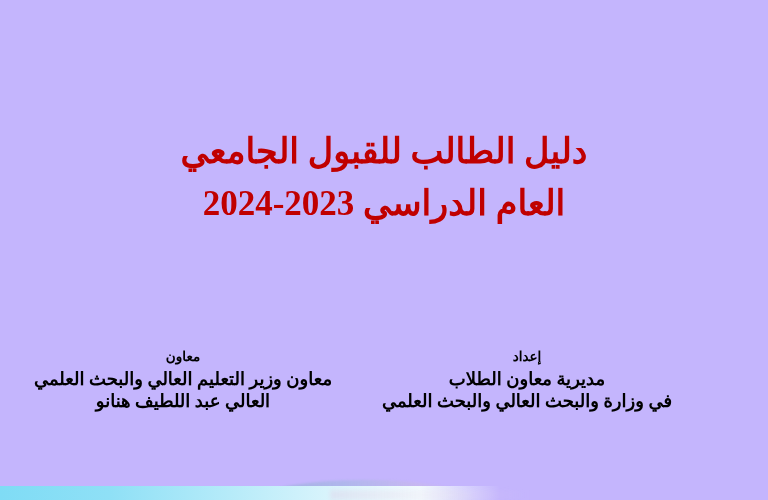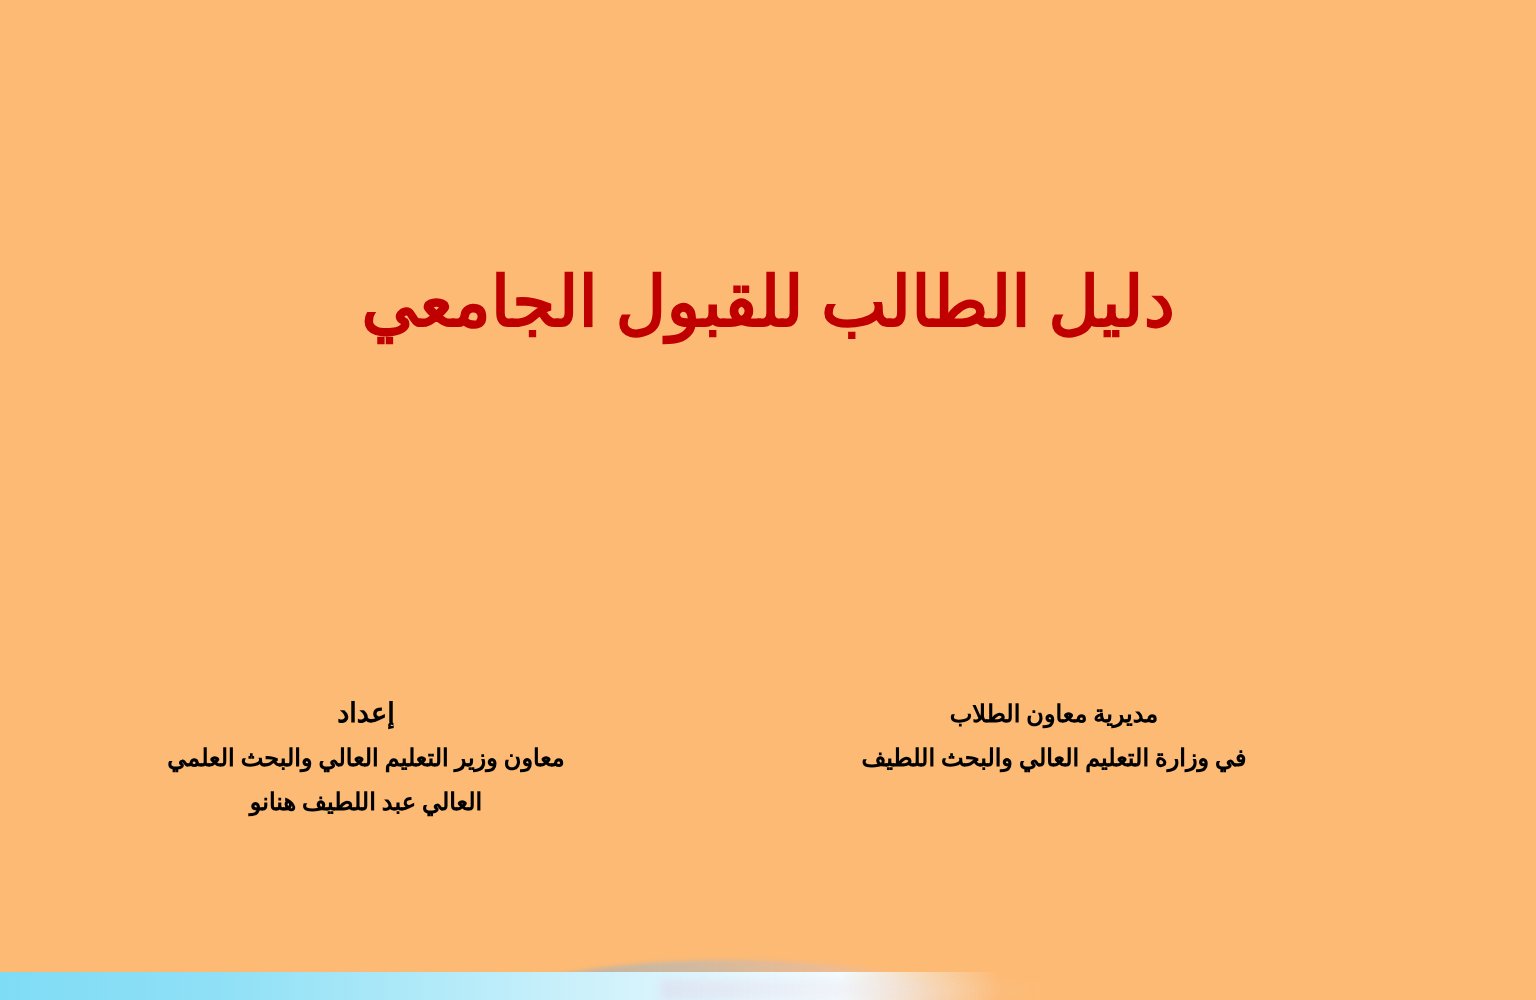--- a/index.html
+++ b/index.html
@@ -11,21 +11,21 @@
     height: 500px;
     background: #ffffff;
     font-family: "Liberation Serif", "DejaVu Serif", serif;
     overflow: hidden;
   }
 
   .page {
     position: relative;
     width: 768px;
     height: 500px;
-    background: #fdba74;
+    background: #c4b5fd;
     overflow: hidden;
   }
 
   
   .title-block {
     position: absolute;
     top: 126px;
     left: 0;
     width: 768px;
     text-align: center;
@@ -66,21 +66,21 @@
   .credit-heading {
     font-weight: bold;
     font-size: 13.5px;
     line-height: 22px;
     color: #000000;
     white-space: nowrap;
     font-family: "Liberation Serif", "DejaVu Serif", serif;
   }
   .credit-line {
     font-weight: bold;
-    font-size: 12px;
+    font-size: 18px;
     line-height: 22px;
     color: #000000;
     white-space: nowrap;
     font-family: "Liberation Serif", "DejaVu Serif", serif;
   }
 
   
   .wave-wrap {
     position: absolute;
     left: 0;
@@ -131,31 +131,33 @@
     filter: blur(2px);
   }
 </style>
 </head>
 <body>
 
 <div class="page">
 
   <div class="title-block">
     <div class="title-line">دليل الطالب للقبول الجامعي</div>
+    <div class="title-line">العام الدراسي 2023-2024</div>
   </div>
 
   <div class="credits">
 
     <div class="credit-col right-col">
+      <div class="credit-heading">إعداد</div>
       <div class="credit-line">مديرية معاون الطلاب</div>
-      <div class="credit-line">في وزارة التعليم العالي والبحث اللطيف</div>
+      <div class="credit-line">في وزارة والبحث العالي والبحث العلمي</div>
     </div>
 
     <div class="credit-col left-col">
-      <div class="credit-heading">إعداد</div>
+      <div class="credit-heading">معاون</div>
       <div class="credit-line">معاون وزير التعليم العالي والبحث العلمي</div>
       <div class="credit-line">العالي عبد اللطيف هنانو</div>
     </div>
 
   </div>
 
   <div class="wave-wrap">
     <div class="wave-arc"></div>
     <div class="wave-band"></div>
     <div class="wave-tint"></div>

